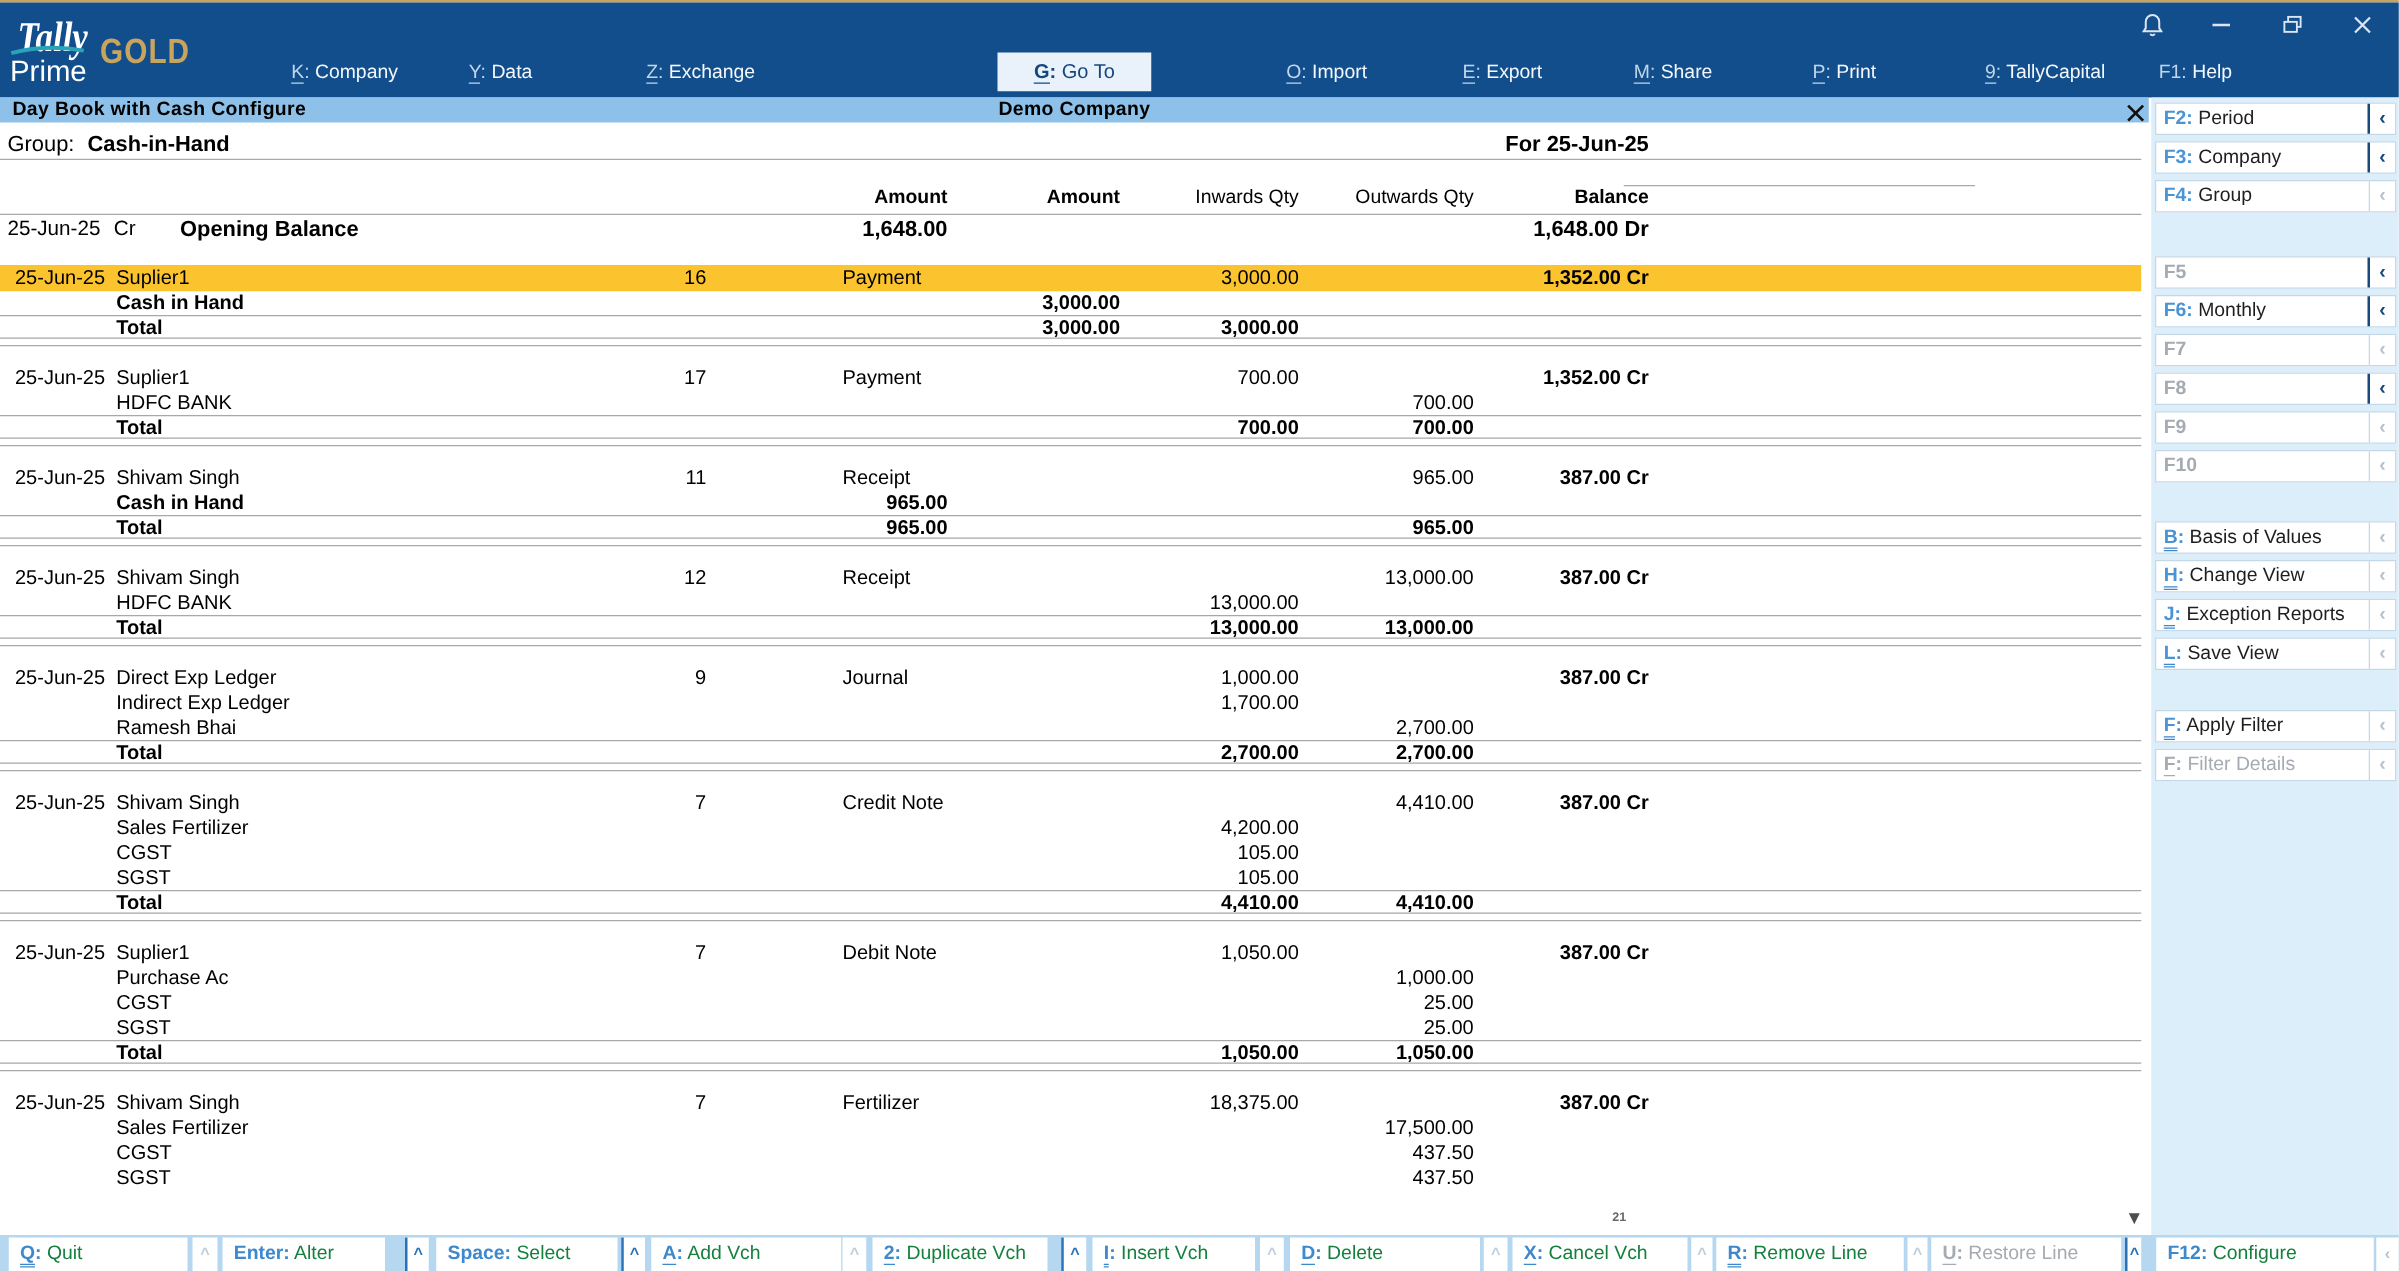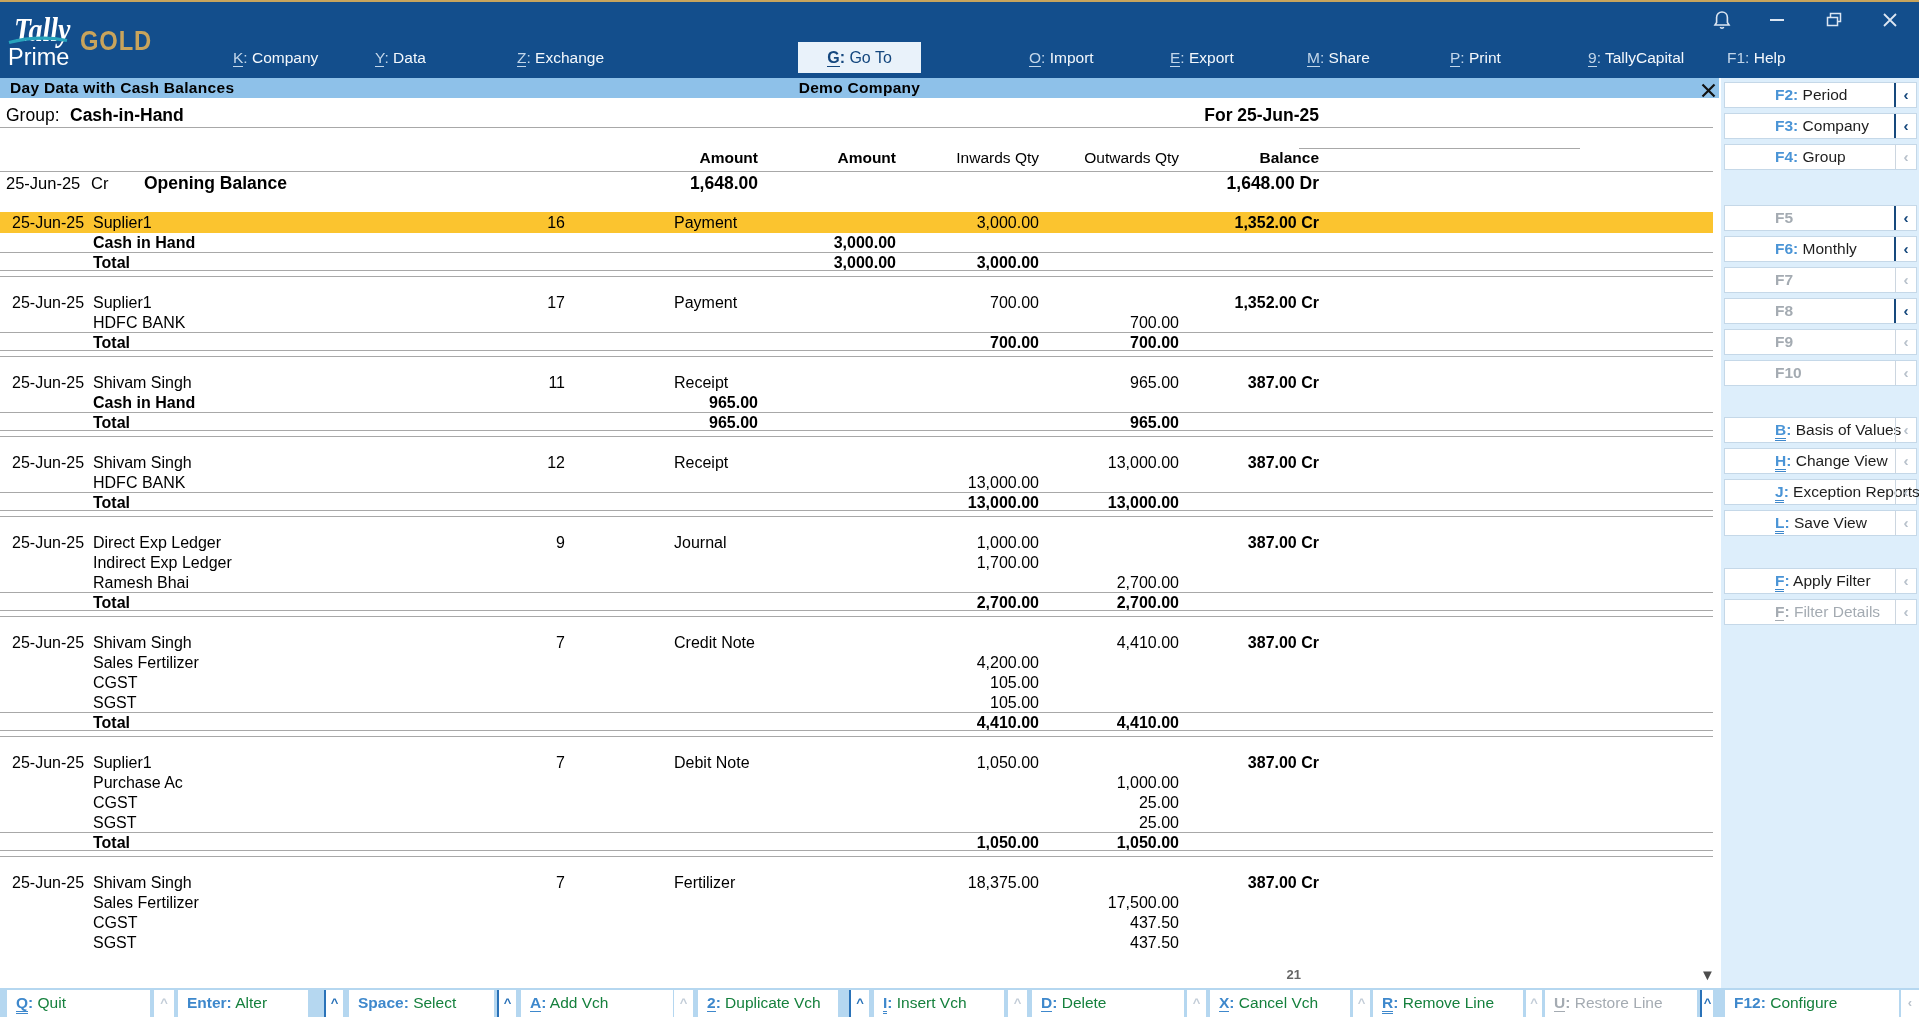--- a/index.html
+++ b/index.html
@@ -29,21 +29,21 @@
 .c-no{right:959px;width:80px;text-align:right;}
 .c-dc{right:766px;width:120px;text-align:right;}
 .c-cc{right:628px;width:120px;text-align:right;}
 .c-da{right:485px;width:120px;text-align:right;}
 .c-ca{right:345px;width:120px;text-align:right;}
 .c-bal{right:205px;width:130px;text-align:right;}
 
 #sidebar{top:78px;left:1721px;width:198px;height:939px;background:#ddeefb;}
 .sbtn{position:absolute;left:1724px;width:193px;height:26px;background:#fff;border:1px solid #c5d8e8;box-sizing:border-box;font-size:15.5px;line-height:24px;white-space:nowrap;}
 .sbtn .txt{position:absolute;left:6px;top:0;}
-.skey{color:#4a94d6;font-weight:bold;margin-left:44px;}
+.skey{color:#4a94d6;font-weight:bold;}
 .slab{color:#1e1e1e;}
 .sgrey .skey,.sgrey .slab{color:#a4abb2;font-weight:bold;}
 .sgrey .slab{font-weight:normal;}
 .chev{position:absolute;right:0;top:0;width:20px;height:24px;line-height:24px;text-align:center;font-weight:bold;}
 .chevd{border-left:2px solid #17497d;color:#17497d;}
 .chevl{border-left:1px solid #ccd6e0;color:#b9c2cc;}
 
 #botbar{top:988px;left:0;width:1919px;height:29px;background:#b5d7f0;}
 .bbtn{position:absolute;top:990px;height:27px;line-height:26px;background:#fff;font-size:15.5px;white-space:nowrap;padding-left:9px;box-sizing:border-box;}
 .bkey{color:#3e88cc;font-weight:bold;}
@@ -87,21 +87,21 @@
 </svg>
 <div class="abs" style="top:19px;left:1770px;width:14px;height:2px;background:#dce6f2;"></div>
 <svg class="abs" style="top:12px;left:1826px;" width="16" height="16" viewBox="0 0 16 16">
  <rect x="4.5" y="1.5" width="10" height="8" fill="none" stroke="#dce6f2" stroke-width="1.5"></rect>
  <rect x="1.5" y="5.5" width="10" height="8" fill="#134e8c" stroke="#dce6f2" stroke-width="1.5"></rect>
 </svg>
 <svg class="abs" style="top:12px;left:1882px;" width="16" height="16" viewBox="0 0 16 16">
  <path d="M2 2 L14 14 M14 2 L2 14" stroke="#dce6f2" stroke-width="1.8"></path>
 </svg>
 
-<div class="abs" style="top:78px;left:10px;height:20px;line-height:20px;font-size:15.5px;font-weight:bold;color:#000;letter-spacing:0.3px;">Day Data with Cash Balances</div>
+<div class="abs" style="top:78px;left:10px;height:20px;line-height:20px;font-size:15.5px;font-weight:bold;color:#000;letter-spacing:0.3px;">Day Book with Cash Configure</div>
 <div class="abs" style="top:78px;left:0;width:1719px;height:20px;line-height:20px;font-size:15.5px;font-weight:bold;color:#000;text-align:center;letter-spacing:0.3px;">Demo Company</div>
 <svg class="abs" style="top:83px;left:1701px;" width="15" height="15" viewBox="0 0 15 15">
  <path d="M1.5 1.5 L13.5 13.5 M13.5 1.5 L1.5 13.5" stroke="#111" stroke-width="2.2"></path>
 </svg>
 
 <div class="row" style="top:105px;">
       <span class="f17" style="left:6px;">Group:</span>
       <span class="b f17" style="left:70px;">Cash-in-Hand</span>
       <span class="b f17 c-bal" style="width:160px;">For 25-Jun-25</span>
     </div>
@@ -307,21 +307,21 @@
 <div class="row" style="top:913px;">
       <span class="c-part">CGST</span>
       <span class="c-ca">437.50</span>
     </div>
 <div class="row" style="top:933px;">
       <span class="c-part">SGST</span>
       <span class="c-ca">437.50</span>
     </div>
 
 <div class="row" style="top:965px;">
-      <span class="ra" style="right:223px;width:60px;color:#666;font-weight:bold;font-size:13px;">21</span>
+      <span class="ra" style="right:223px;width:60px;color:#666;font-weight:bold;font-size:10px;">21</span>
       <span style="left:1700px;color:#4d4d4d;font-size:15px;">▼</span>
     </div>
 
 <div class="abs" id="sidebar"></div>
 <div class="sbtn" style="top:82px;">
       <span class="txt"><span class="skey">F2:</span> <span class="slab">Period</span></span>
       <span class="chev chevd">‹</span>
     </div>
 <div class="sbtn" style="top:113px;">
       <span class="txt"><span class="skey">F3:</span> <span class="slab">Company</span></span>

